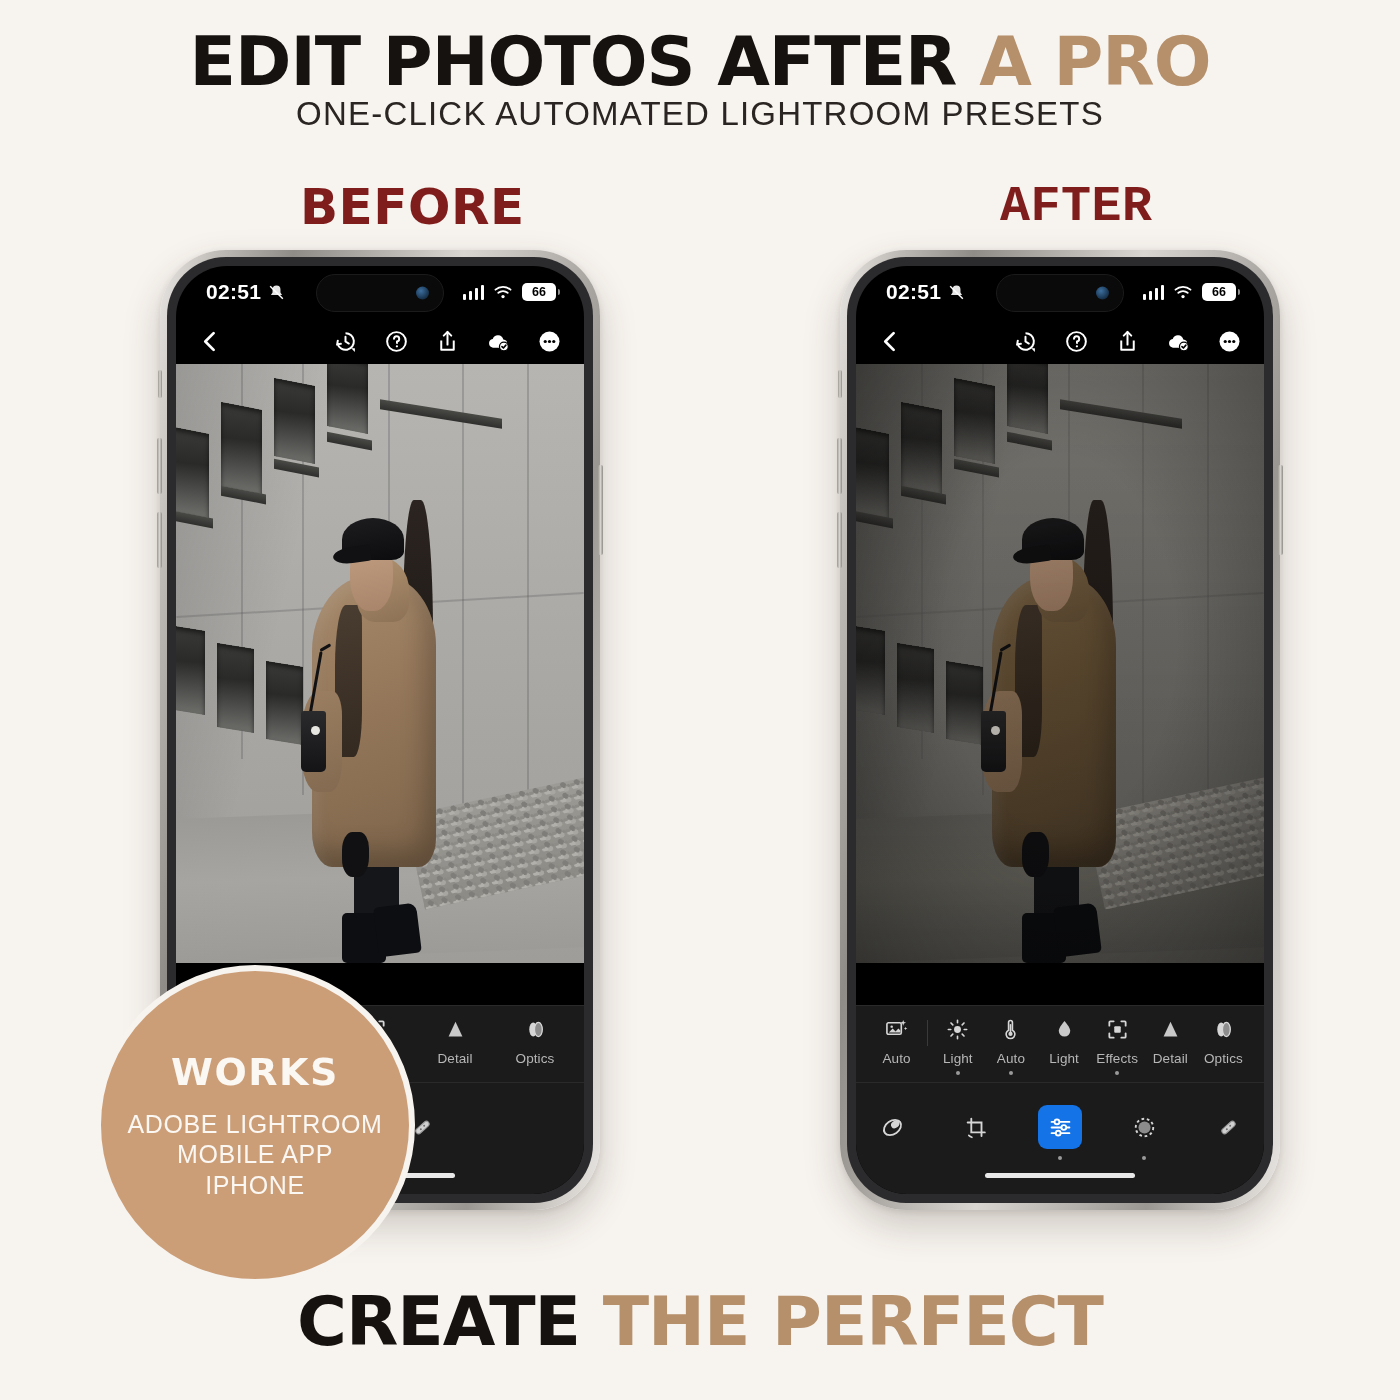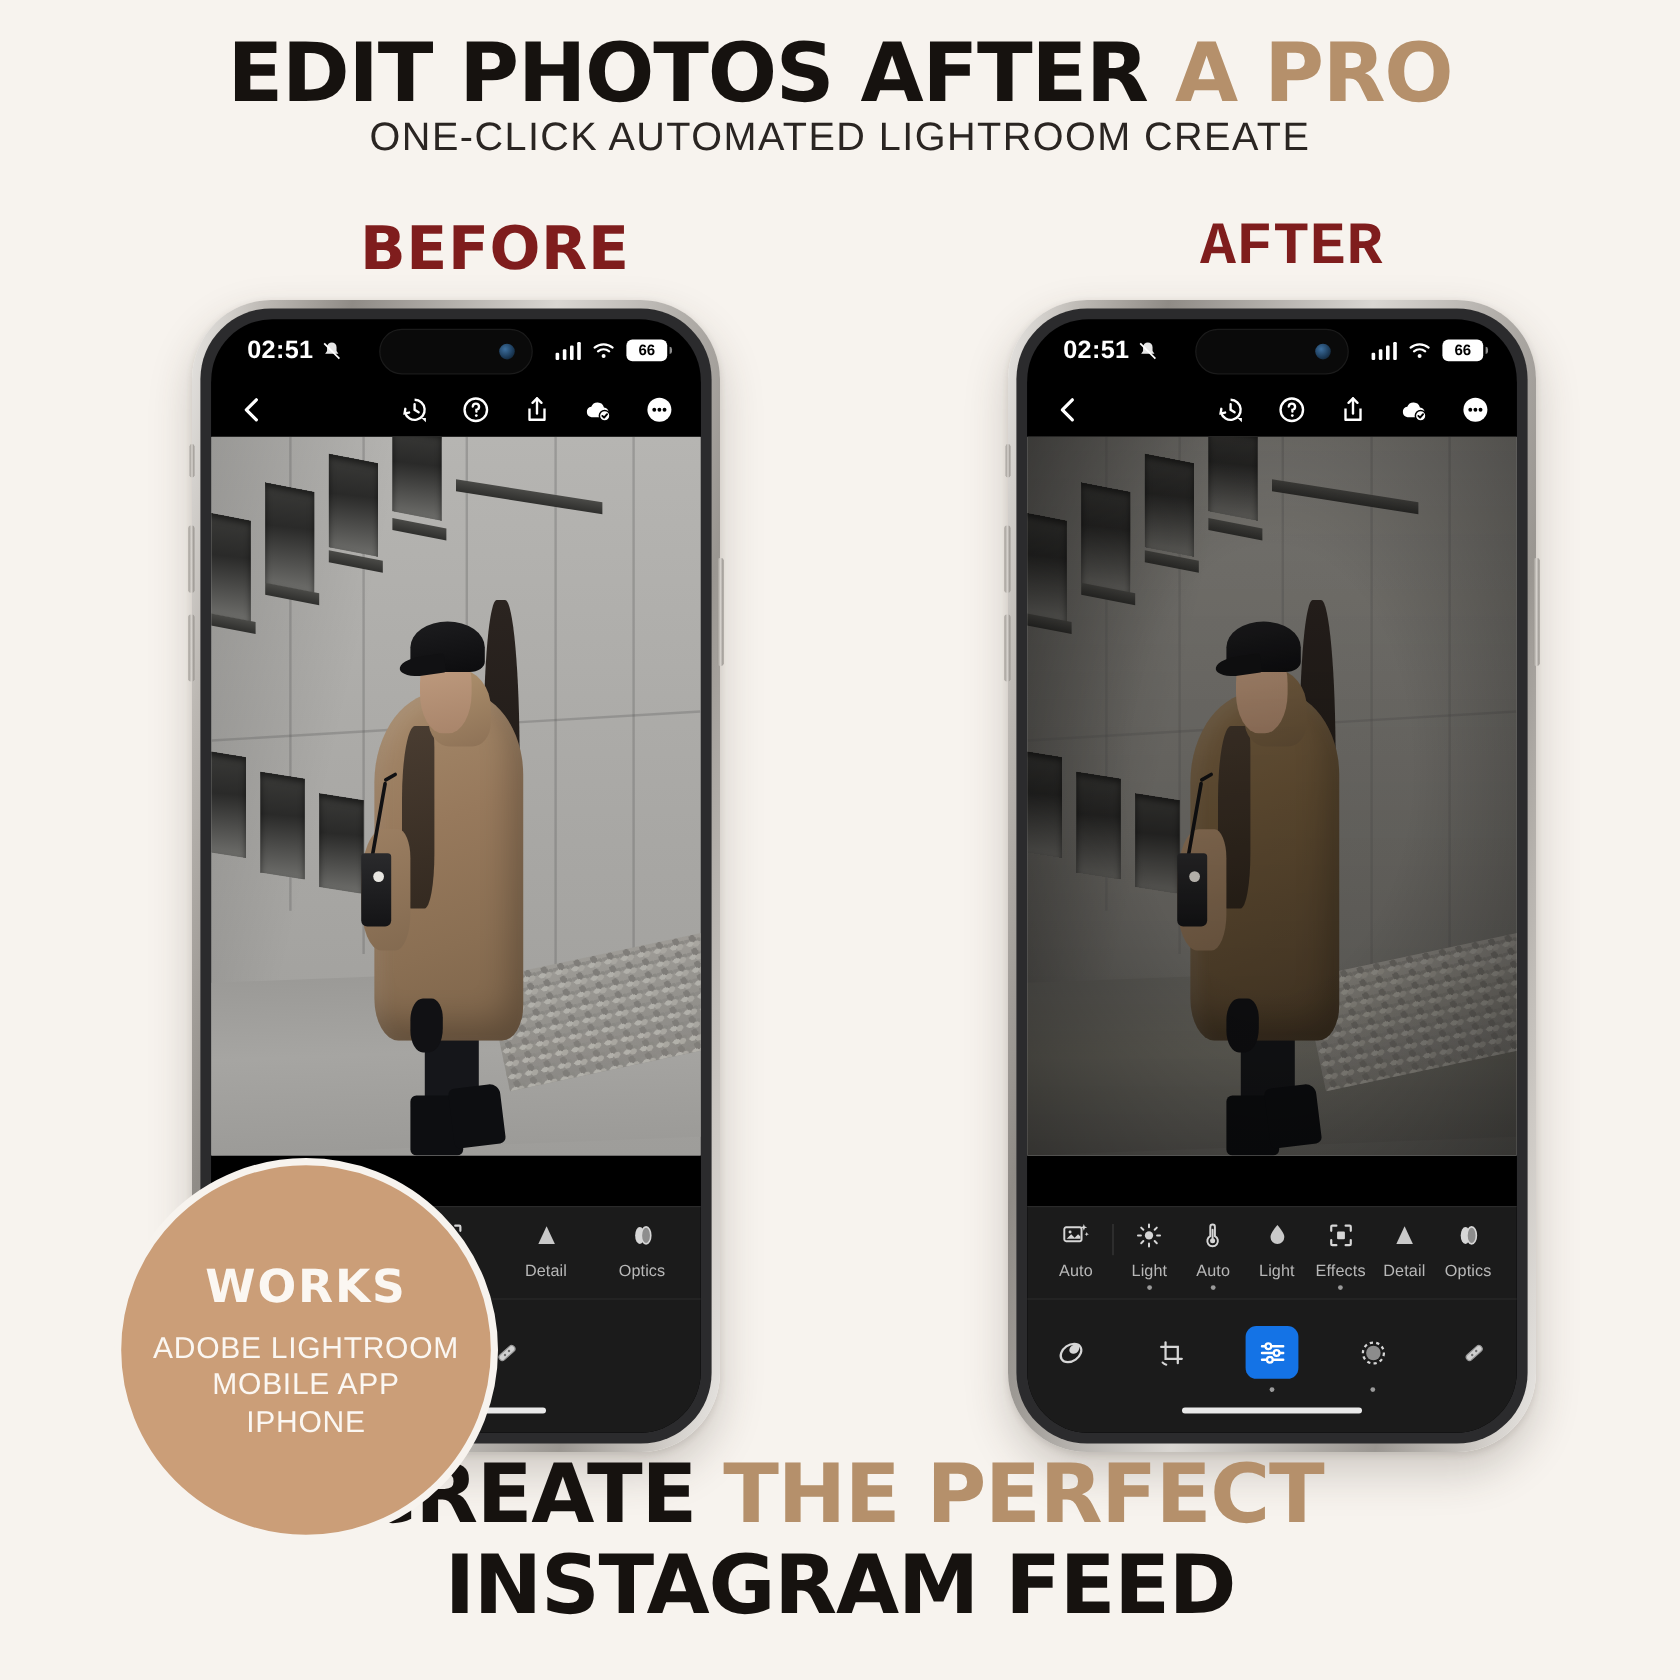--- a/index.html
+++ b/index.html
@@ -384,21 +384,21 @@
     font-family:"DejaVu Sans", sans-serif;
   }
   .bottom-head .accent { color:#B5906B; }
 </style>
 </head>
 <body>
 
 <div class="headline">
   <span>EDIT PHOTOS AFTER </span><span class="accent">A PRO</span>
 </div>
-<div class="subheadline">ONE-CLICK AUTOMATED LIGHTROOM CREATE</div>
+<div class="subheadline">ONE-CLICK AUTOMATED LIGHTROOM PRESETS</div>
 
 <div class="ba-label" id="label-before">BEFORE</div>
 <div class="ba-label" id="label-after">AFTER</div>
 
 <div class="phone" id="phone-before">
   <div class="btn-side b-silent"></div>
   <div class="btn-side b-volup"></div>
   <div class="btn-side b-voldn"></div>
   <div class="btn-side b-power"></div>
   <div class="phone-inner">
@@ -848,14 +848,13 @@
   <div class="badge-l1">WORKS</div>
   <div class="badge-sub">
     <div>ADOBE LIGHTROOM</div>
     <div>MOBILE APP</div>
     <div>IPHONE</div>
   </div>
 </div>
 
 <div class="bottom-head">
   <div><span>CREATE </span><span class="accent">THE PERFECT</span></div>
-  <div>INSTAGRAM FEED</div>
 </div>
 
 </body></html>

